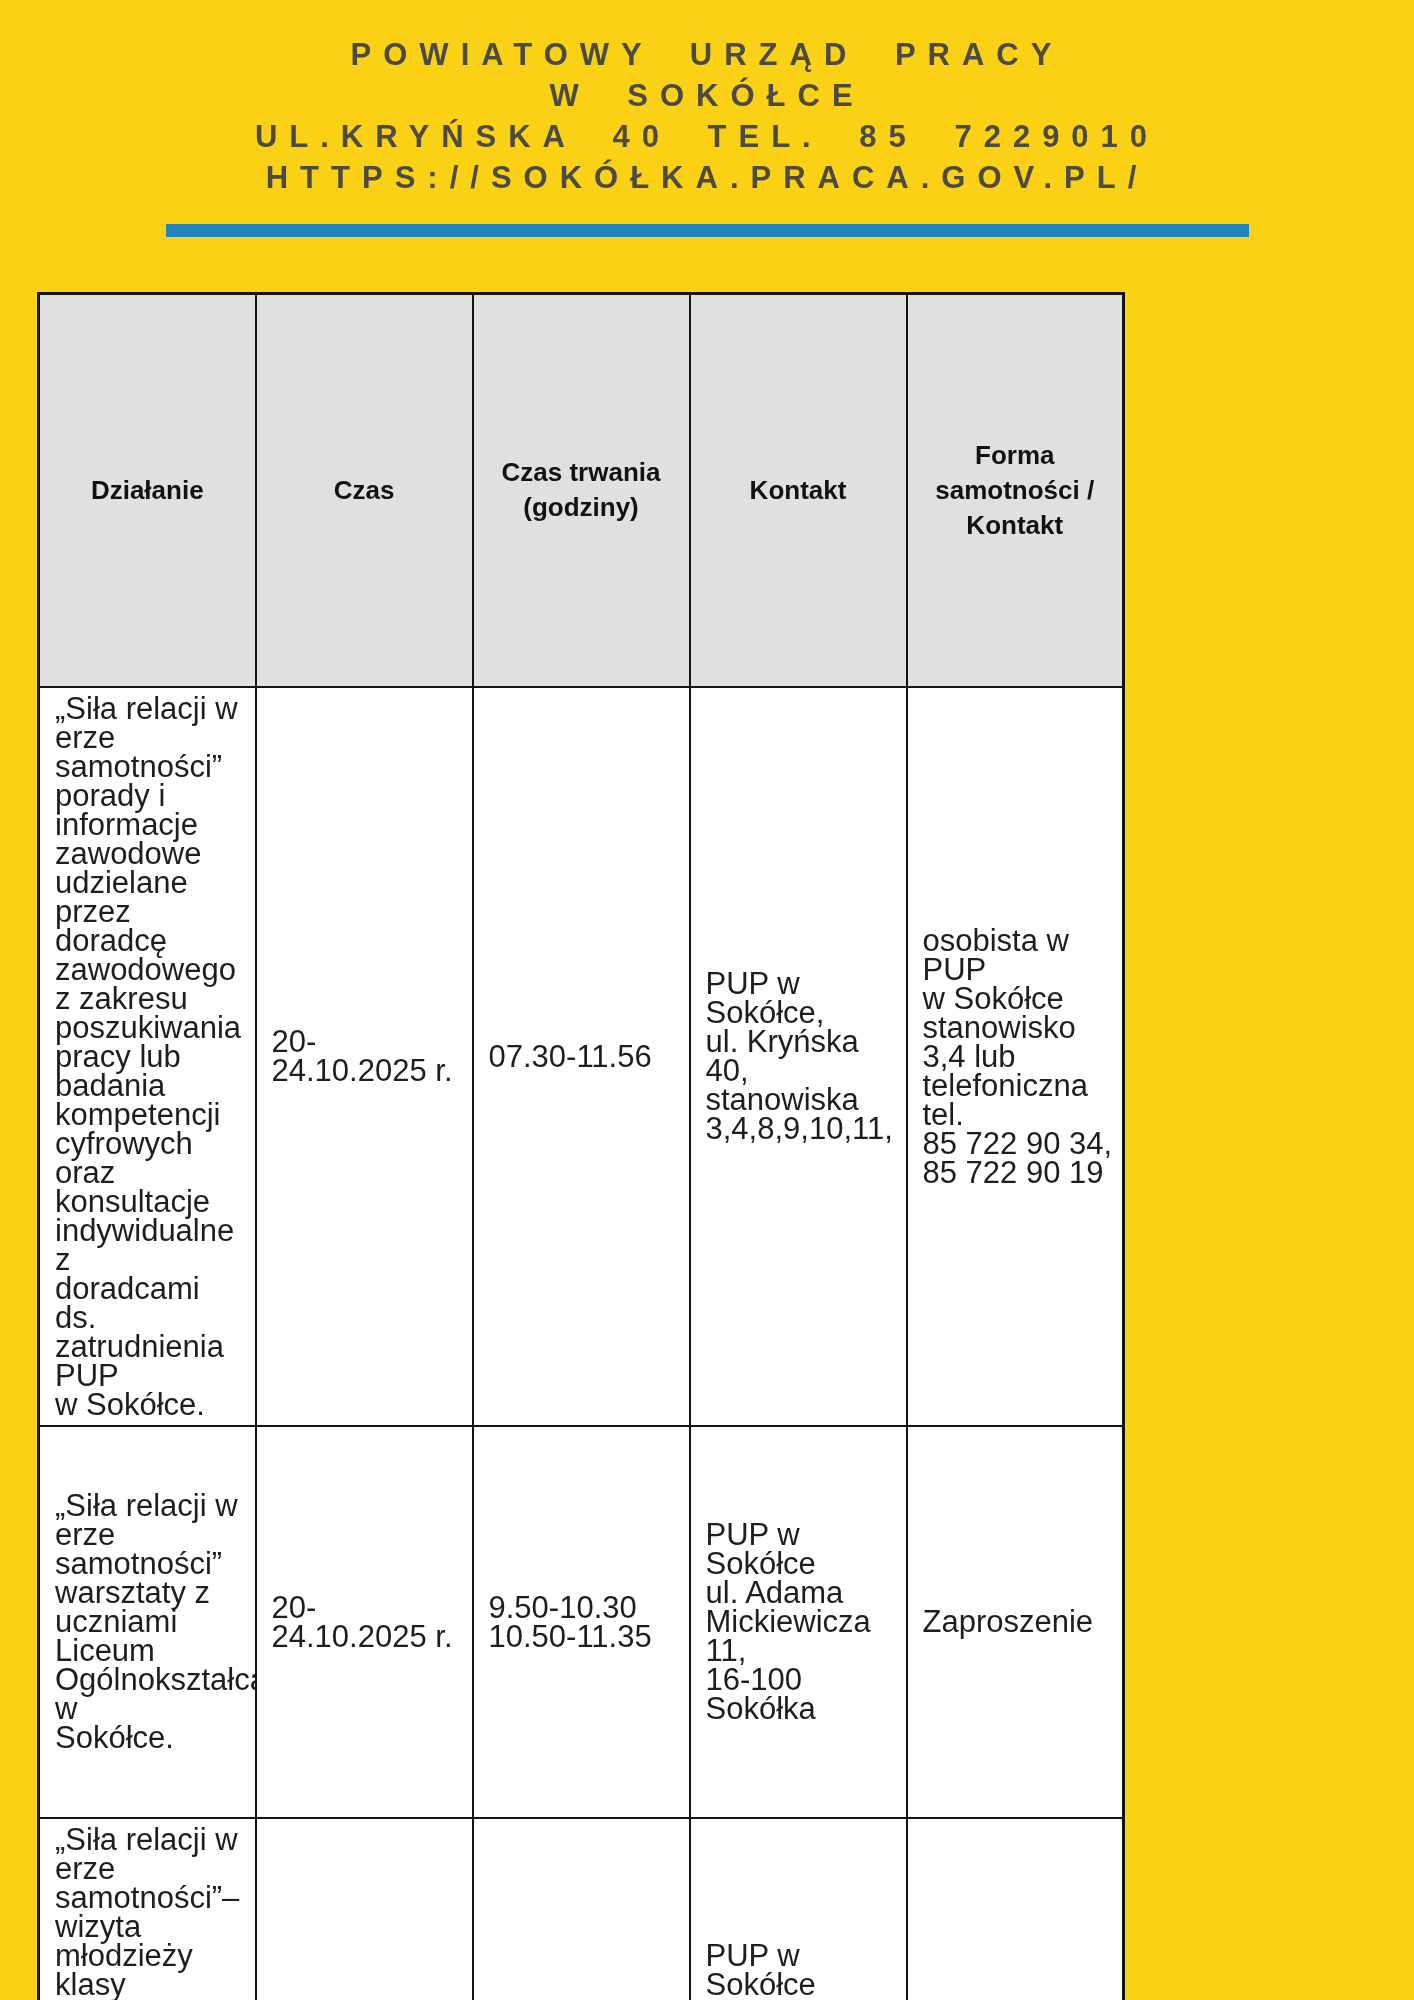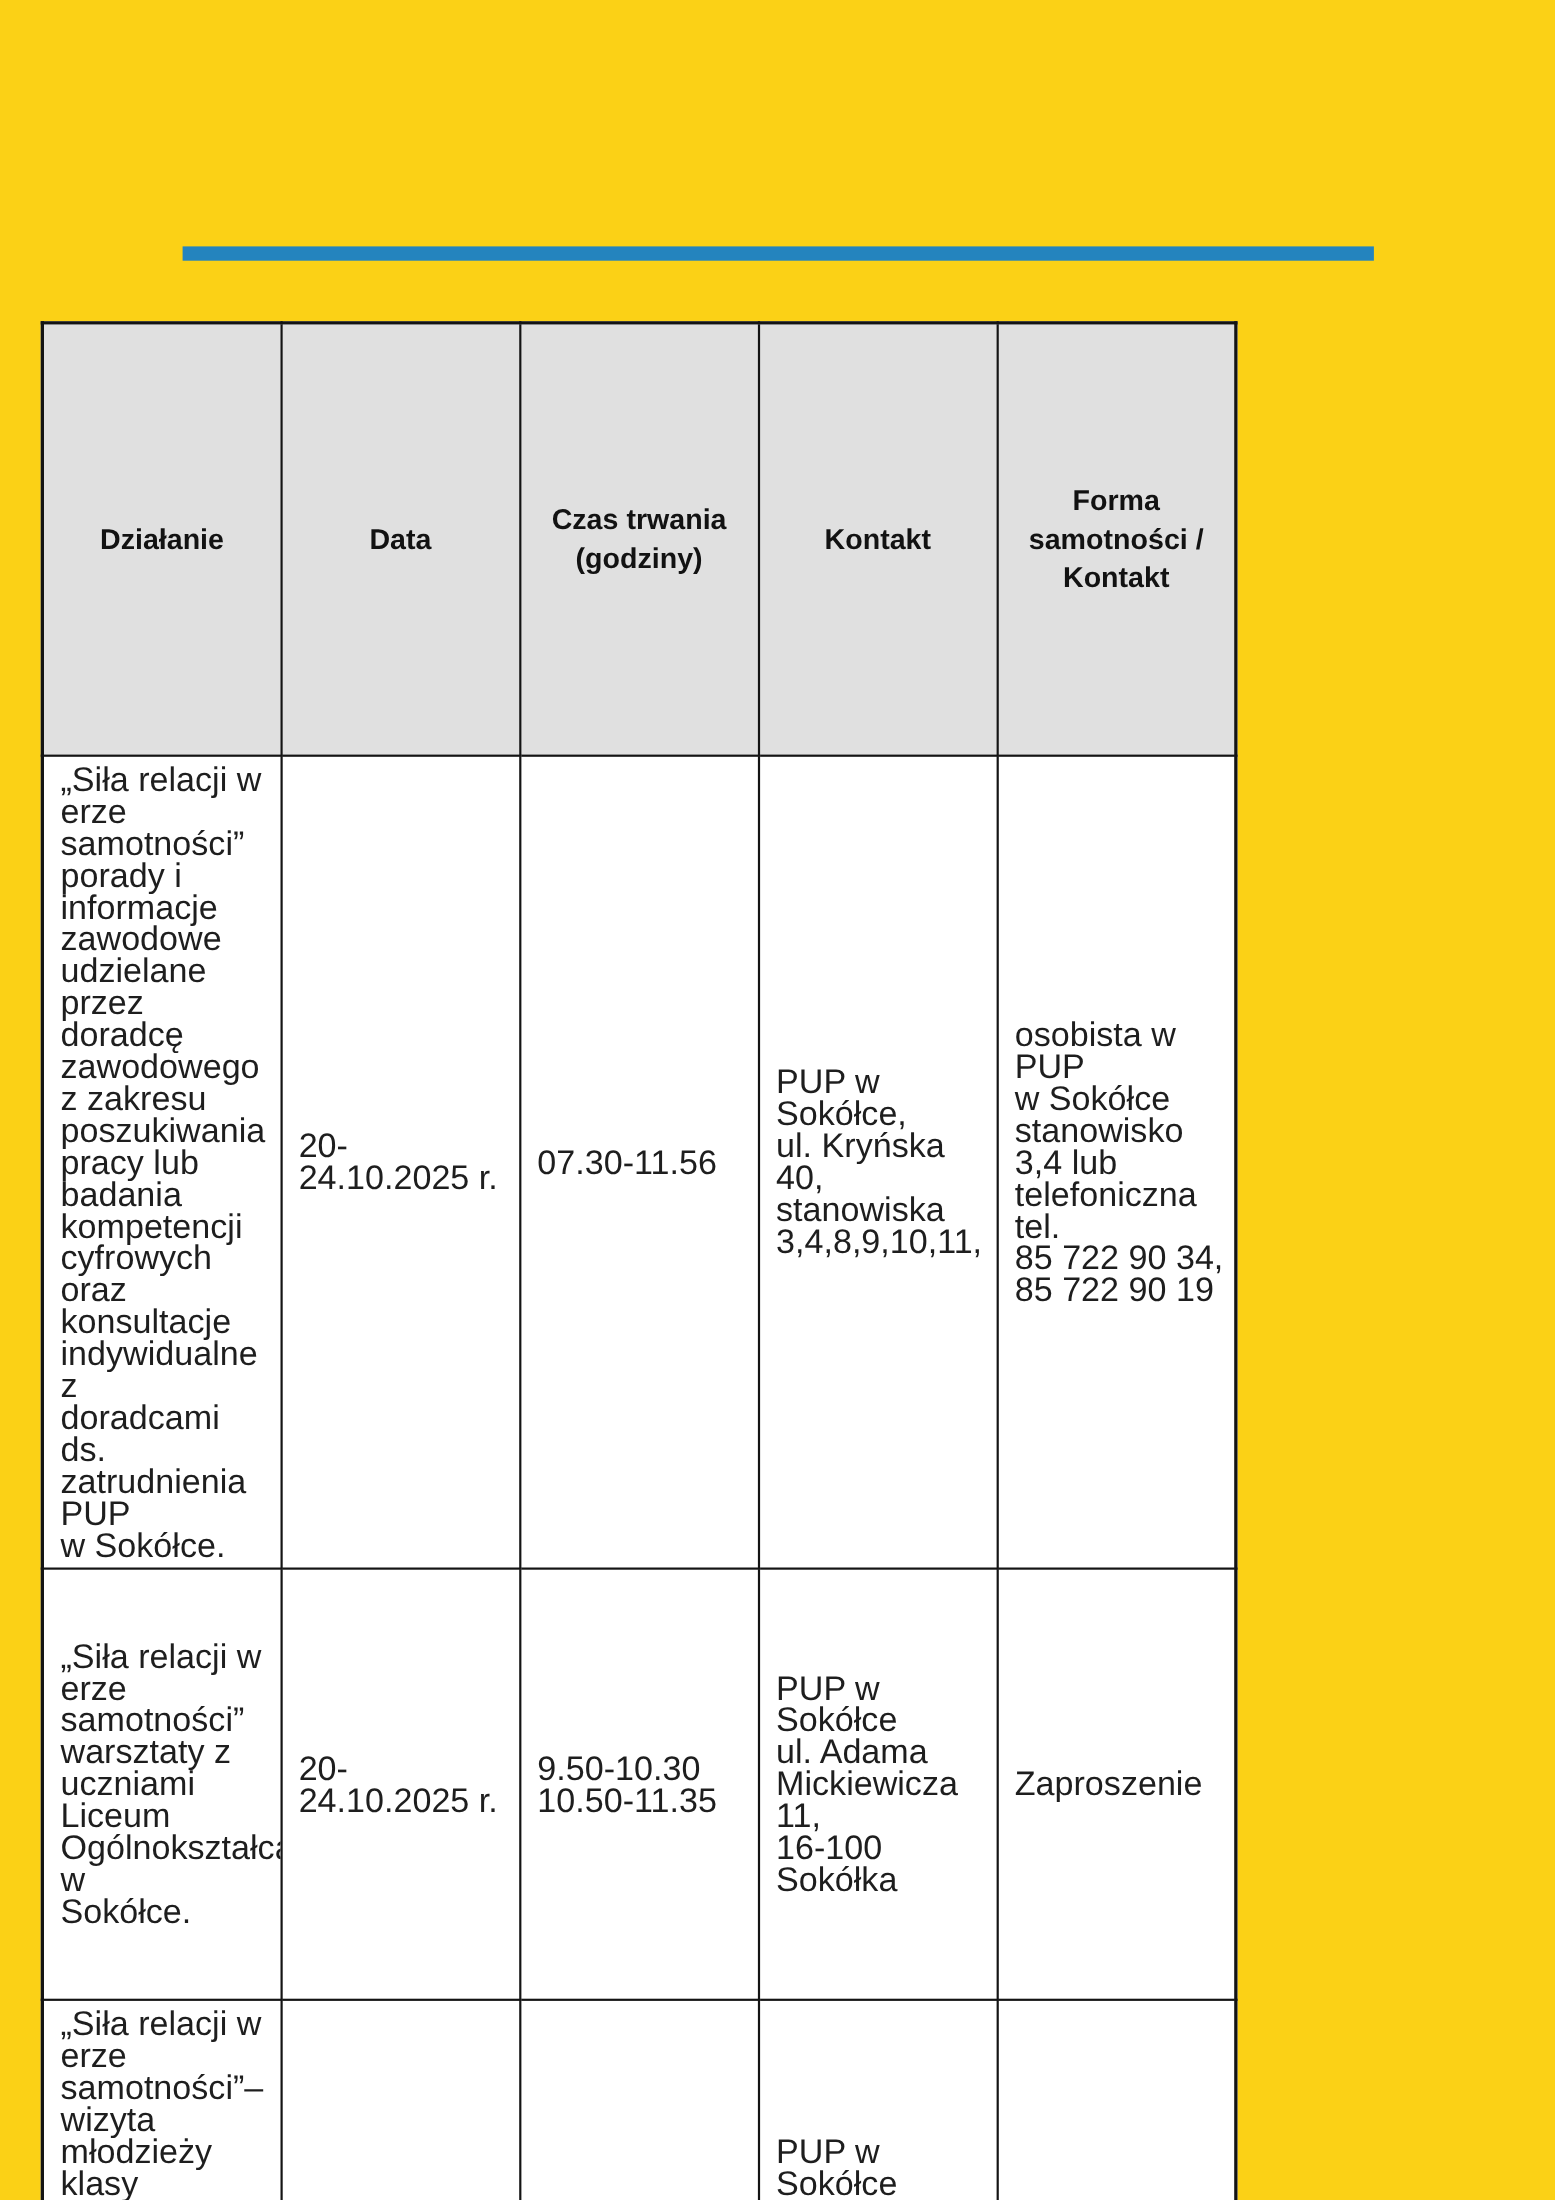--- a/index.html
+++ b/index.html
@@ -71,35 +71,41 @@
   .schedule thead tr   { height: 393px; }
   .schedule tbody tr.r1 { height: 478px; }
   .schedule tbody tr.r2 { height: 392px; }
   .schedule tbody tr.r3 { height: 378px; }
 </style>
 </head>
 <body>
 
 <div class="page">
 
+  <div class="masthead">
+    <div class="masthead-line">POWIATOWY URZĄD PRACY</div>
+    <div class="masthead-line">W SOKÓŁCE</div>
+    <div class="masthead-line">UL.KRYŃSKA 40 TEL. 85 7229010</div>
+    <div class="masthead-line">HTTPS://SOKÓŁKA.PRACA.GOV.PL/</div>
+  </div>
 
   <div class="divider"></div>
 
   <table class="schedule">
     <colgroup>
       <col style="width:20%">
         <col style="width:20%">
         <col style="width:20%">
         <col style="width:20%">
         <col style="width:20%">
     </colgroup>
     <thead>
       <tr>
         <th>Działanie</th>
-        <th>Data</th>
+        <th>Czas</th>
         <th>Czas trwania
 (godziny)</th>
         <th>Kontakt</th>
         <th>Forma samotności /
 Kontakt</th>
       </tr>
     </thead>
     <tbody>
       <tr class="r1">
         <td>„Siła relacji w erze

